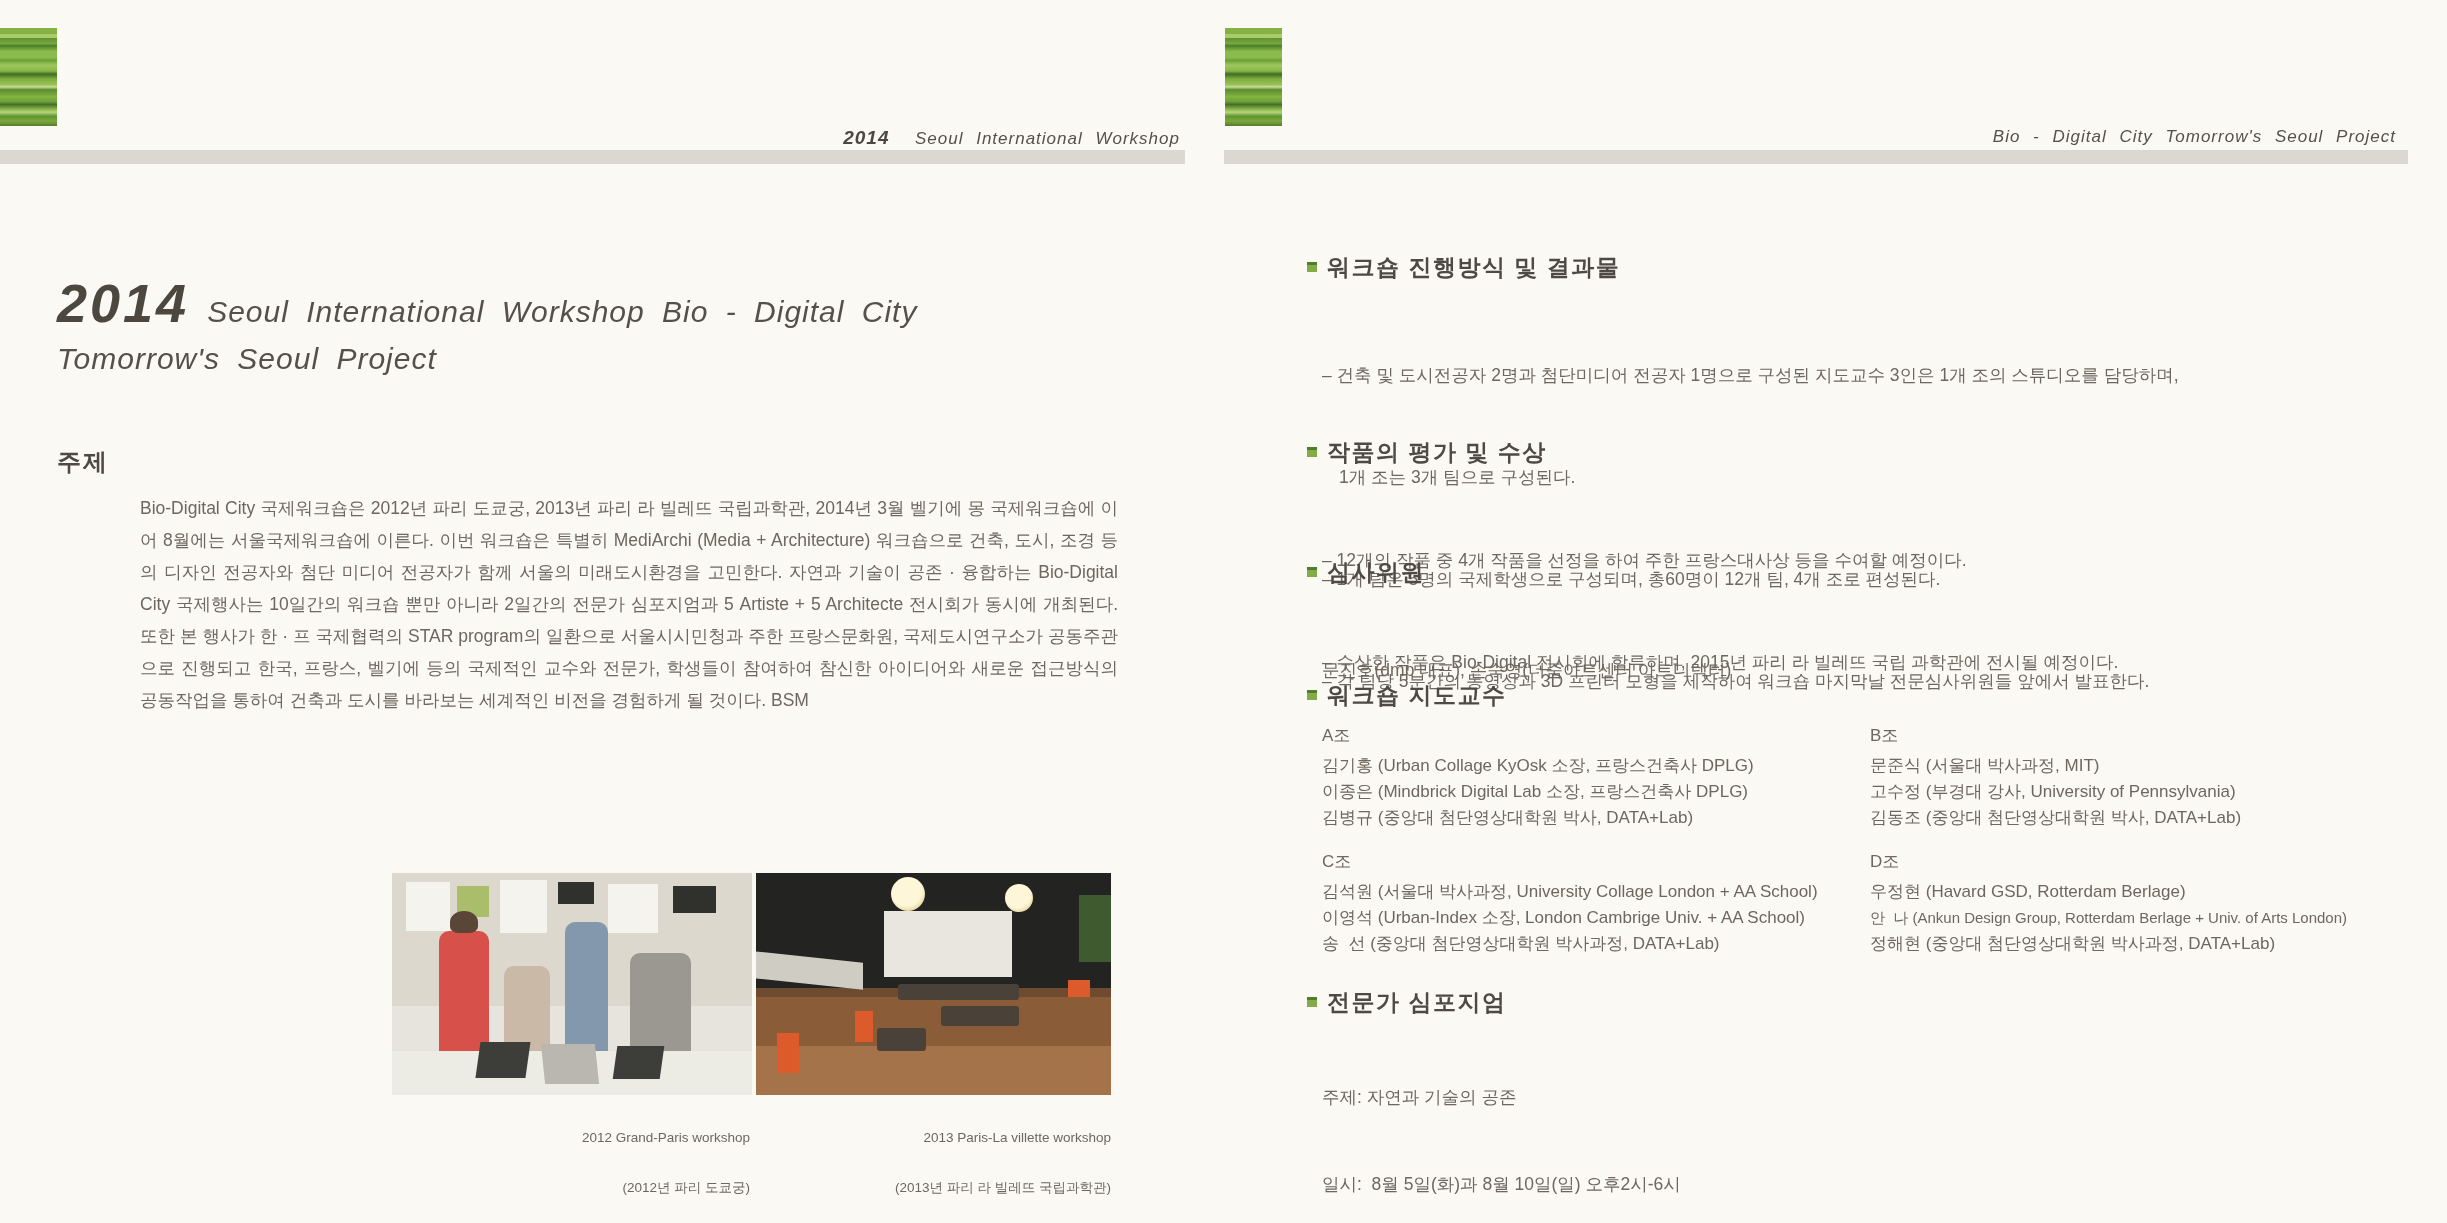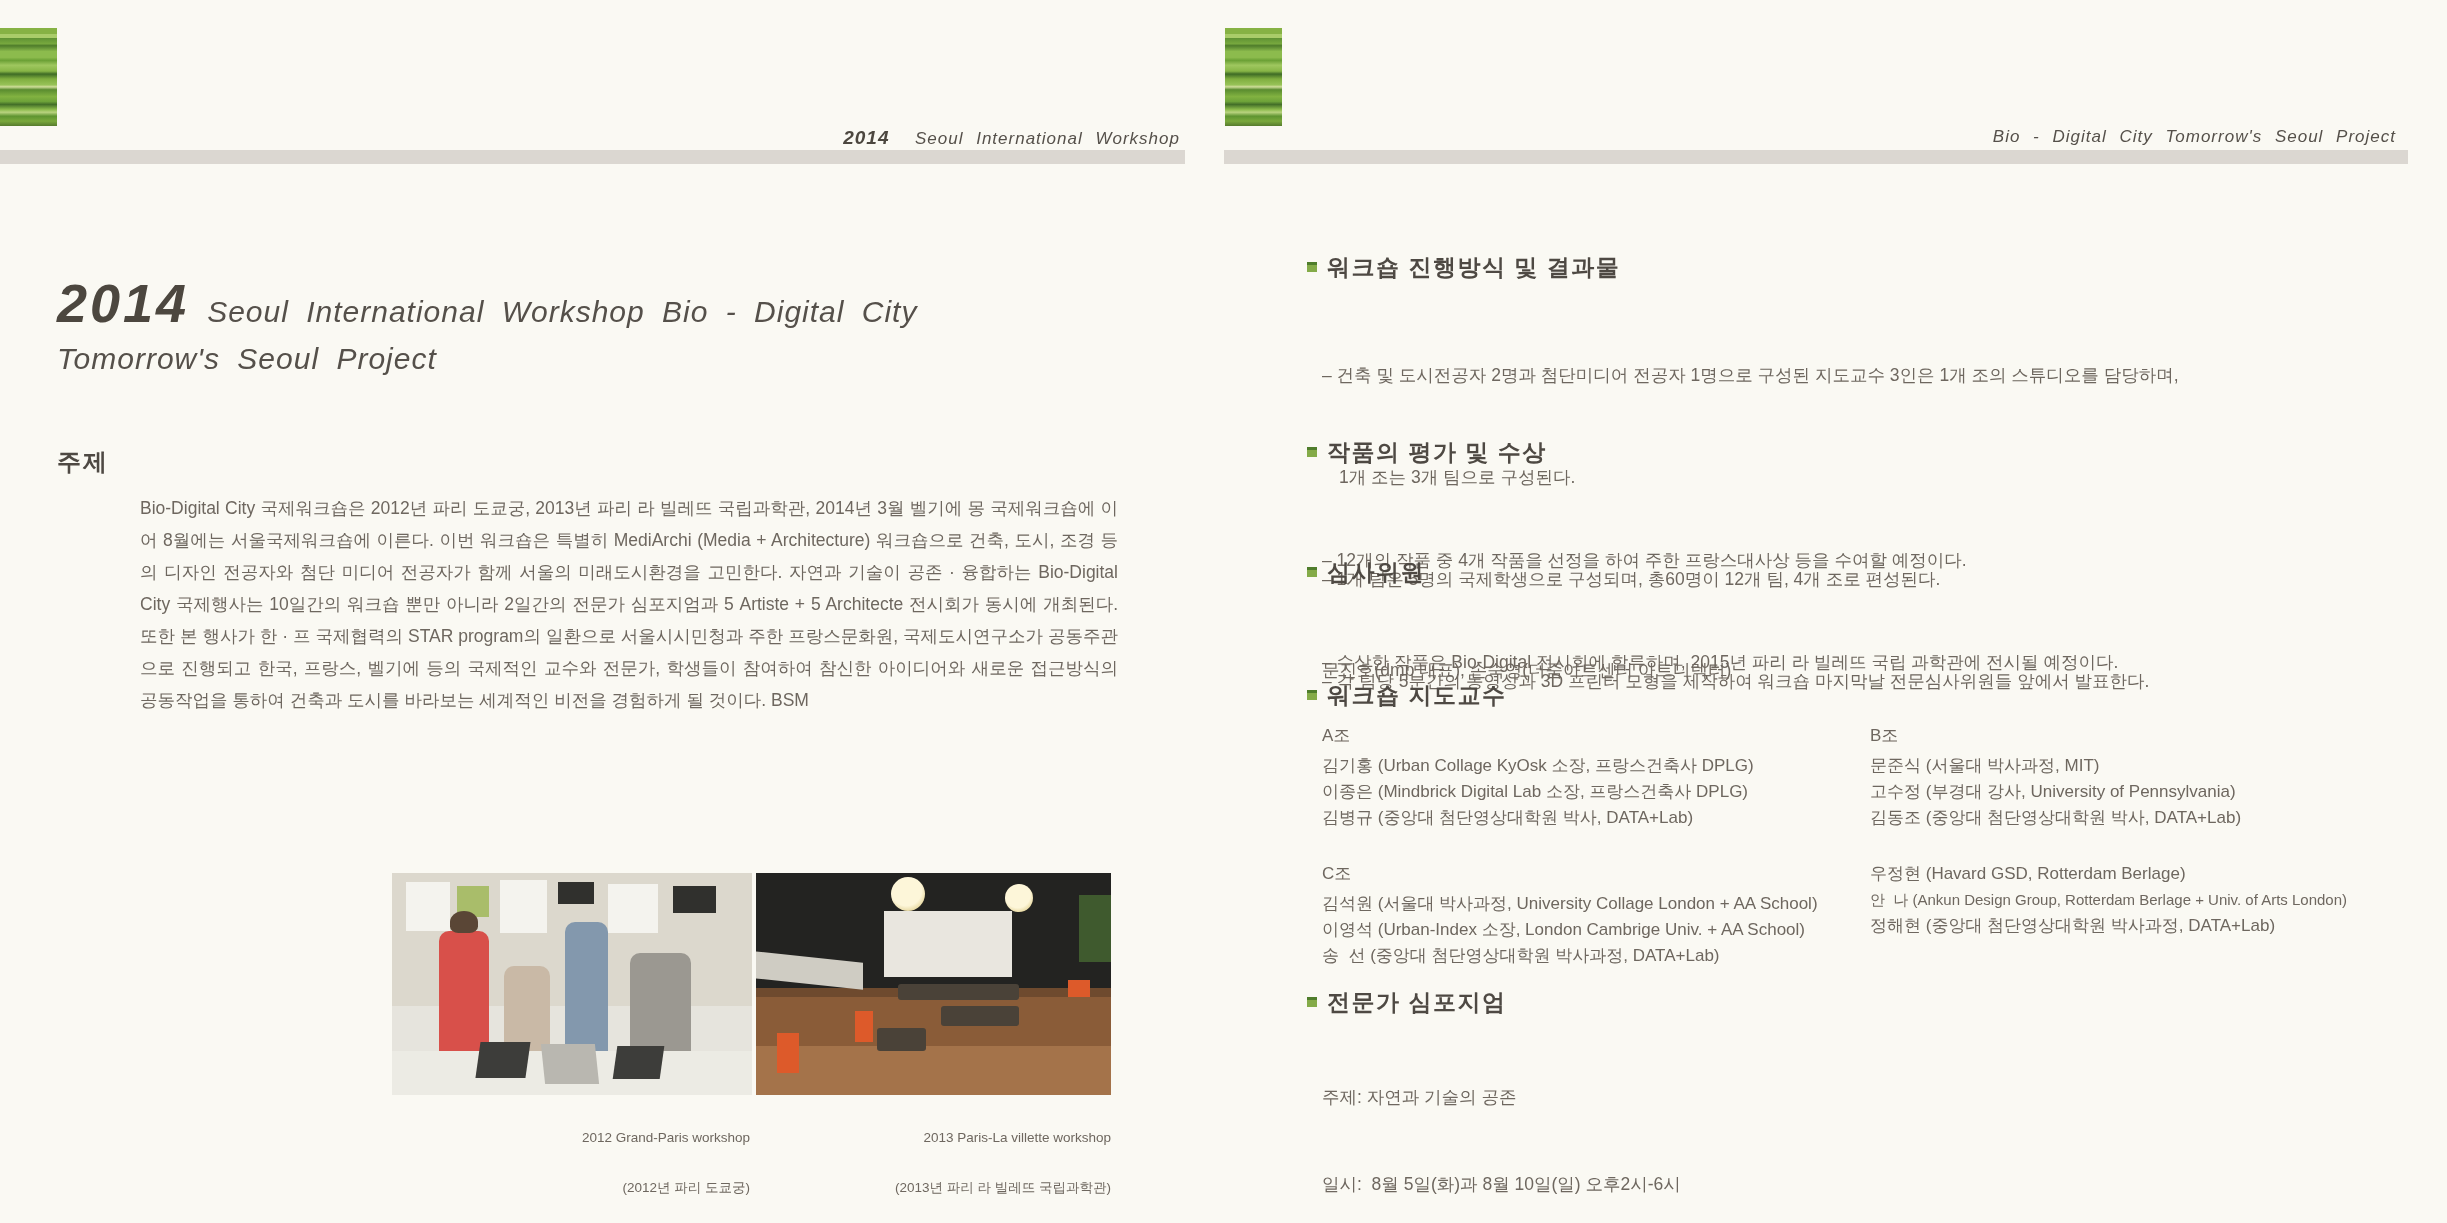--- a/index.html
+++ b/index.html
@@ -84,21 +84,21 @@
     background:linear-gradient(#4f7d2b 0 30%, #84AB48 30% 100%);
   }
   .lines { padding-left:22px; font-size:17.5px; color:#6E675F; white-space:pre; }
   .lh34 { line-height:34px; margin-top:9px; }
   .lh31 { line-height:31px; margin-top:7px; }
   .lh29 { line-height:29px; margin-top:9px; }
   .indent1 { padding-left:17px; }
 
   .prof-grid {
     margin-top:14px; padding-left:22px;
-    display:grid; grid-template-columns:548px auto; row-gap:30px;
+    display:grid; grid-template-columns:548px auto; row-gap:18px;
     font-size:17px; color:#6E675F;
   }
   .prof-group .grp-label { line-height:26px; margin-bottom:4px; white-space:pre; }
   .prof-group .member { line-height:26px; white-space:pre; }
   .prof-group .member.small { font-size:15px; }
 </style>
 </head>
 <body>
 
 <div class="spread">
@@ -207,20 +207,21 @@
         <div class="member">고수정 (부경대 강사, University of Pennsylvania)</div>
         <div class="member">김동조 (중앙대 첨단영상대학원 박사, DATA+Lab)</div>
       </div>
       <div class="prof-group">
         <div class="grp-label">C조</div>
         <div class="member">김석원 (서울대 박사과정, University Collage London + AA School)</div>
         <div class="member">이영석 (Urban-Index 소장, London Cambrige Univ. + AA School)</div>
         <div class="member">송  선 (중앙대 첨단영상대학원 박사과정, DATA+Lab)</div>
       </div>
       <div class="prof-group">
+        <div class="grp-label">D조</div>
         <div class="member">우정현 (Havard GSD, Rotterdam Berlage)</div>
         <div class="member small">안  나 (Ankun Design Group, Rotterdam Berlage + Univ. of Arts London)</div>
         <div class="member">정해현 (중앙대 첨단영상대학원 박사과정, DATA+Lab)</div>
       </div>
     </div>
   </div>
 
   <div class="section" style="top:982px;">
     <h2 class="section-heading"><span class="bullet"></span><span>전문가 심포지엄</span></h2>
     <div class="lines lh29">

